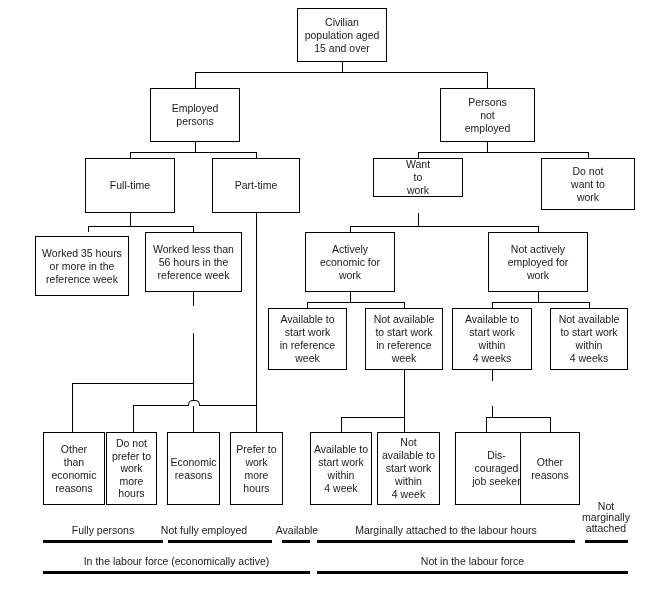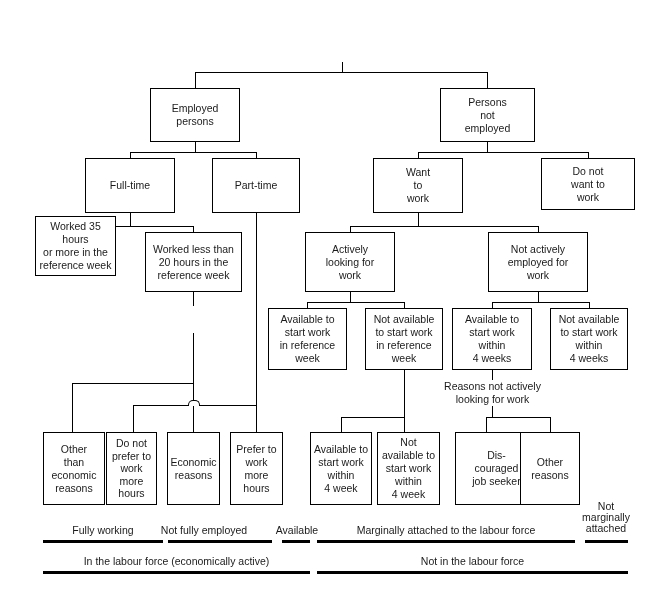--- a/index.html
+++ b/index.html
@@ -28,44 +28,47 @@
   .blabel{
     position:absolute;text-align:center;font-size:10.5px;line-height:11px;
     white-space:pre-line;z-index:2;
   }
 </style>
 </head>
 <body>
 
 <div id="stage">
 
+  <div class="box" style="left:297px;top:8px;width:90px;height:54px">Civilian
+population aged
+15 and over</div>
 
   <div class="box" style="left:150px;top:88px;width:90px;height:54px">Employed
 persons</div>
   <div class="box" style="left:440px;top:88px;width:95px;height:54px">Persons
 not
 employed</div>
 
   <div class="box" style="left:212px;top:158px;width:88px;height:55px">Part-time</div>
   <div class="box" style="left:85px;top:158px;width:90px;height:55px">Full-time</div>
-  <div class="box" style="left:373px;top:158px;width:90px;height:55px">Want
+  <div class="box" style="left:373px;top:158px;width:90px;height:39px">Want
 to
 work</div>
   <div class="box" style="left:541px;top:158px;width:94px;height:52px">Do not
 want to
 work</div>
 
-  <div class="box" style="left:35px;top:216px;width:81px;height:60px">Worked 35 hours
+  <div class="box" style="left:35px;top:236px;width:94px;height:60px">Worked 35 hours
 or more in the
 reference week</div>
   <div class="box" style="left:145px;top:232px;width:97px;height:60px">Worked less than
-20 hours in the
+56 hours in the
 reference week</div>
   <div class="box" style="left:305px;top:232px;width:90px;height:60px">Actively
-looking for
+economic for
 work</div>
   <div class="box" style="left:488px;top:232px;width:100px;height:60px">Not actively
 employed for
 work</div>
 
   <div class="box" style="left:268px;top:308px;width:79px;height:62px">Available to
 start work
 in reference
 week</div>
   <div class="box" style="left:365px;top:308px;width:78px;height:62px">Not available
@@ -105,22 +108,20 @@
 available to
 start work
 within
 4 week</div>
   <div class="box" style="left:455px;top:432px;width:83px;height:73px">Dis-
 couraged
 job seeker</div>
   <div class="box" style="left:520px;top:432px;width:60px;height:73px">Other
 reasons</div>
 
-  <div class="lbl" style="left:435px;top:380px;width:115px">Reasons not actively
-looking for work</div>
 
   <div class="vline" style="left:342px;top:62px;height:10px"></div>
   <div class="hline" style="left:195px;top:72px;width:293px"></div>
   <div class="vline" style="left:195px;top:72px;height:16px"></div>
   <div class="vline" style="left:487px;top:72px;height:16px"></div>
 
   <div class="vline" style="left:195px;top:142px;height:10px"></div>
   <div class="hline" style="left:130px;top:152px;width:126px"></div>
   <div class="vline" style="left:130px;top:152px;height:6px"></div>
   <div class="vline" style="left:256px;top:152px;height:6px"></div>
@@ -166,24 +167,24 @@
   <div class="hline" style="left:341px;top:417px;width:63px"></div>
   <div class="vline" style="left:341px;top:417px;height:15px"></div>
   <div class="vline" style="left:404px;top:417px;height:15px"></div>
 
   <div class="vline" style="left:492px;top:370px;height:11px"></div>
   <div class="vline" style="left:492px;top:406px;height:11px"></div>
   <div class="hline" style="left:486px;top:417px;width:64px"></div>
   <div class="vline" style="left:486px;top:417px;height:15px"></div>
   <div class="vline" style="left:550px;top:417px;height:15px"></div>
 
-  <div class="blabel" style="left:43px;top:525px;width:120px">Fully working</div>
+  <div class="blabel" style="left:43px;top:525px;width:120px">Fully persons</div>
   <div class="blabel" style="left:152px;top:525px;width:104px">Not fully employed</div>
   <div class="blabel" style="left:260px;top:525px;width:74px">Available</div>
-  <div class="blabel" style="left:321px;top:525px;width:250px">Marginally attached to the labour force</div>
+  <div class="blabel" style="left:321px;top:525px;width:250px">Marginally attached to the labour hours</div>
   <div class="blabel" style="left:581px;top:501px;width:50px">Not
 marginally
 attached</div>
 
   <div class="thick" style="left:43px;top:540px;width:120px"></div>
   <div class="thick" style="left:168px;top:540px;width:104px"></div>
   <div class="thick" style="left:282px;top:540px;width:28px"></div>
   <div class="thick" style="left:317px;top:540px;width:258px"></div>
   <div class="thick" style="left:585px;top:540px;width:43px"></div>
 

